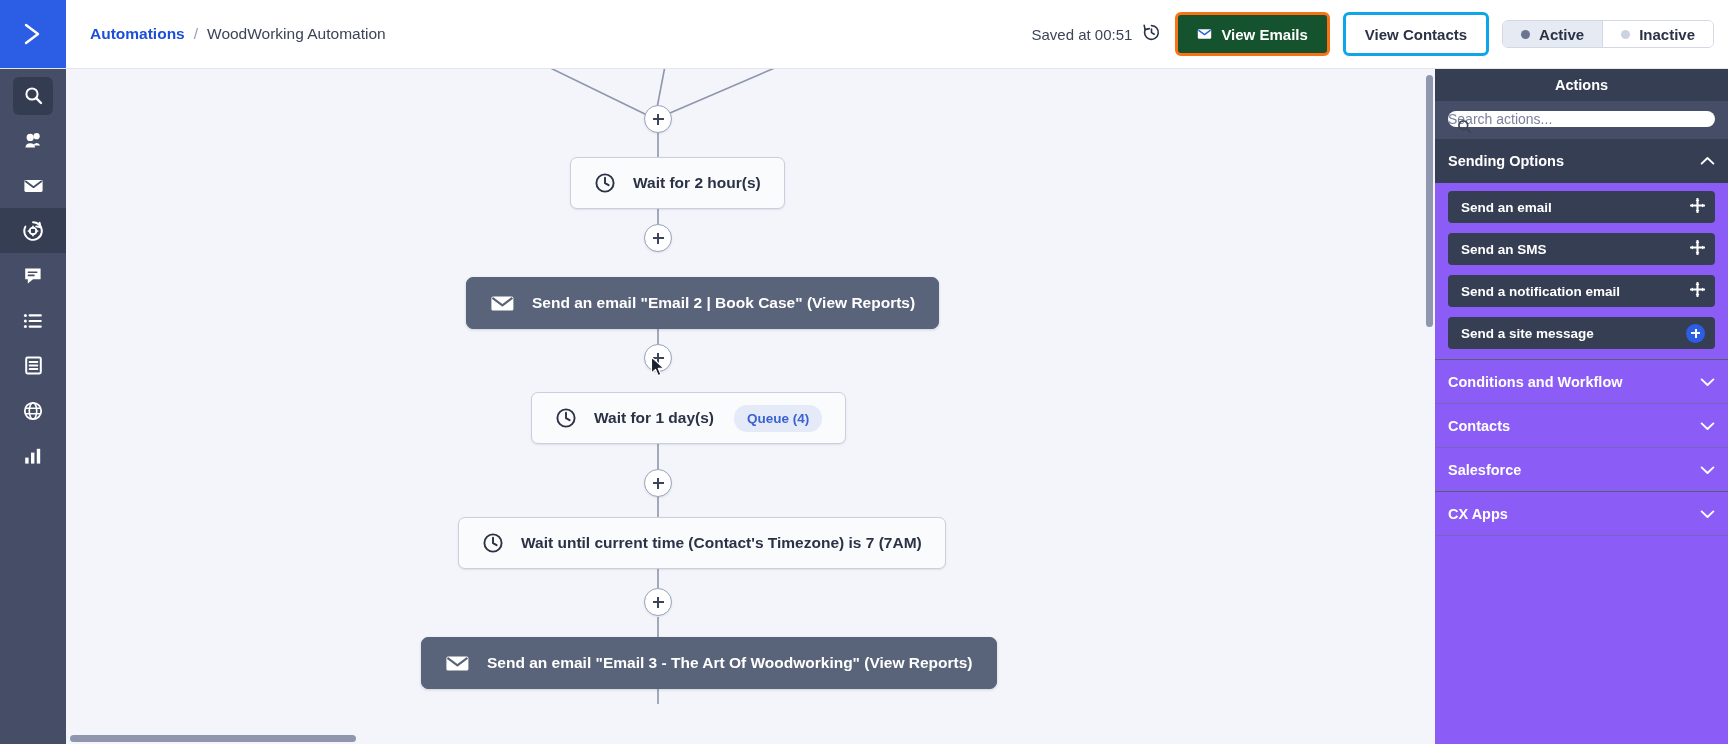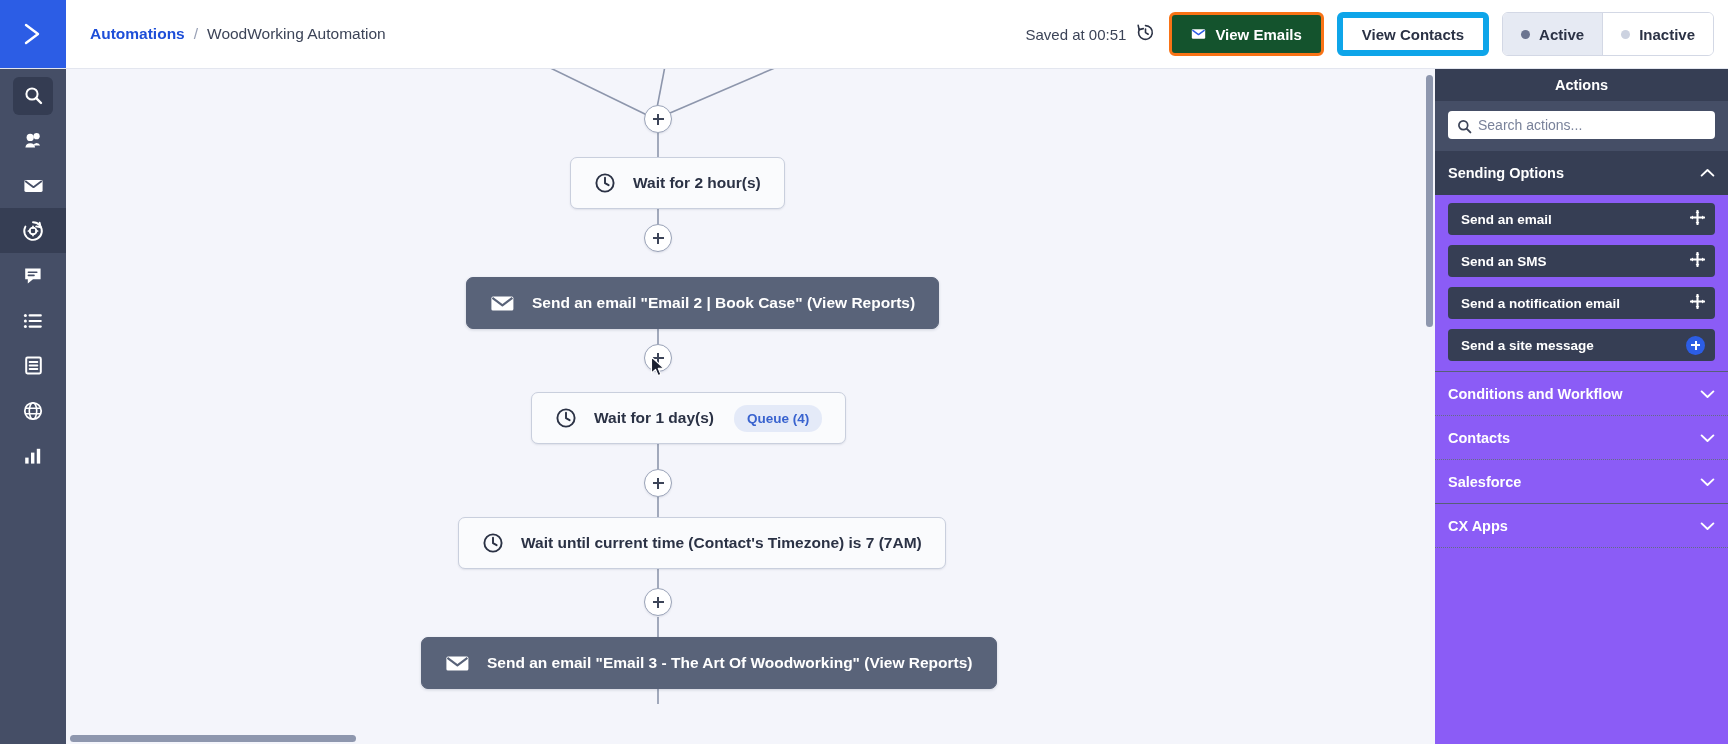--- a/index.html
+++ b/index.html
@@ -48,24 +48,24 @@
   .history-icon { display: block; cursor: pointer; }
 
   .btn {
     height: 44px; border-radius: 6px;
     display: flex; align-items: center; justify-content: center;
     gap: 9px; padding: 0 19px;
     font-size: 15px; font-weight: bold;
     cursor: pointer; white-space: nowrap;
   }
   .btn-primary { background: #14532d; color: #fff; border: 3px solid #f97316; }
-  .btn-outline { background: #fff; color: #2b3245; border: 6px solid #0ea5e9; }
+  .btn-outline { background: #fff; color: #2b3245; border: 3px solid #0ea5e9; }
 
   .toggle-group {
-    display: flex; height: 44px;
+    display: flex; height: 28px;
     border: 1px solid #d3d8e5; border-radius: 6px; overflow: hidden;
   }
   .toggle-btn {
     display: flex; align-items: center; gap: 9px;
     padding: 0 18px; font-size: 15px; font-weight: bold;
     cursor: pointer; color: #2b3245; background: #fff;
   }
   .toggle-btn.on { background: #e6eaf3; }
   .toggle-btn + .toggle-btn { border-left: 1px solid #d3d8e5; }
   .dot { width: 9px; height: 9px; border-radius: 50%; display: block; }
@@ -171,23 +171,23 @@
     overflow: hidden;
   }
   .rp-title {
     height: 32px; flex: 0 0 32px;
     display: flex; align-items: center; justify-content: center;
     color: #fff; font-size: 14.5px; font-weight: bold;
     background: #363e54;
   }
   .rp-search-wrap { padding: 10px 13px 12px 13px; background: #454e66; }
   .rp-search {
-    position: relative; height: 28px;
-    background: #fff; border-radius: 4px;
-    display: flex; align-items: center; padding-left: 30px;
+    position: relative; height: 16px;
+    background: #fff; border-radius: 16px;
+    display: flex; align-items: center; 
   }
   .rp-search svg { position: absolute; left: 9px; top: 8px; }
   .rp-search input {
     border: 0; outline: 0; background: transparent;
     width: 100%; height: 100%;
     font-family: "Liberation Sans", sans-serif;
     font-size: 14px; color: #3c4458;
   }
   .rp-search input::placeholder { color: #79829a; }
 

